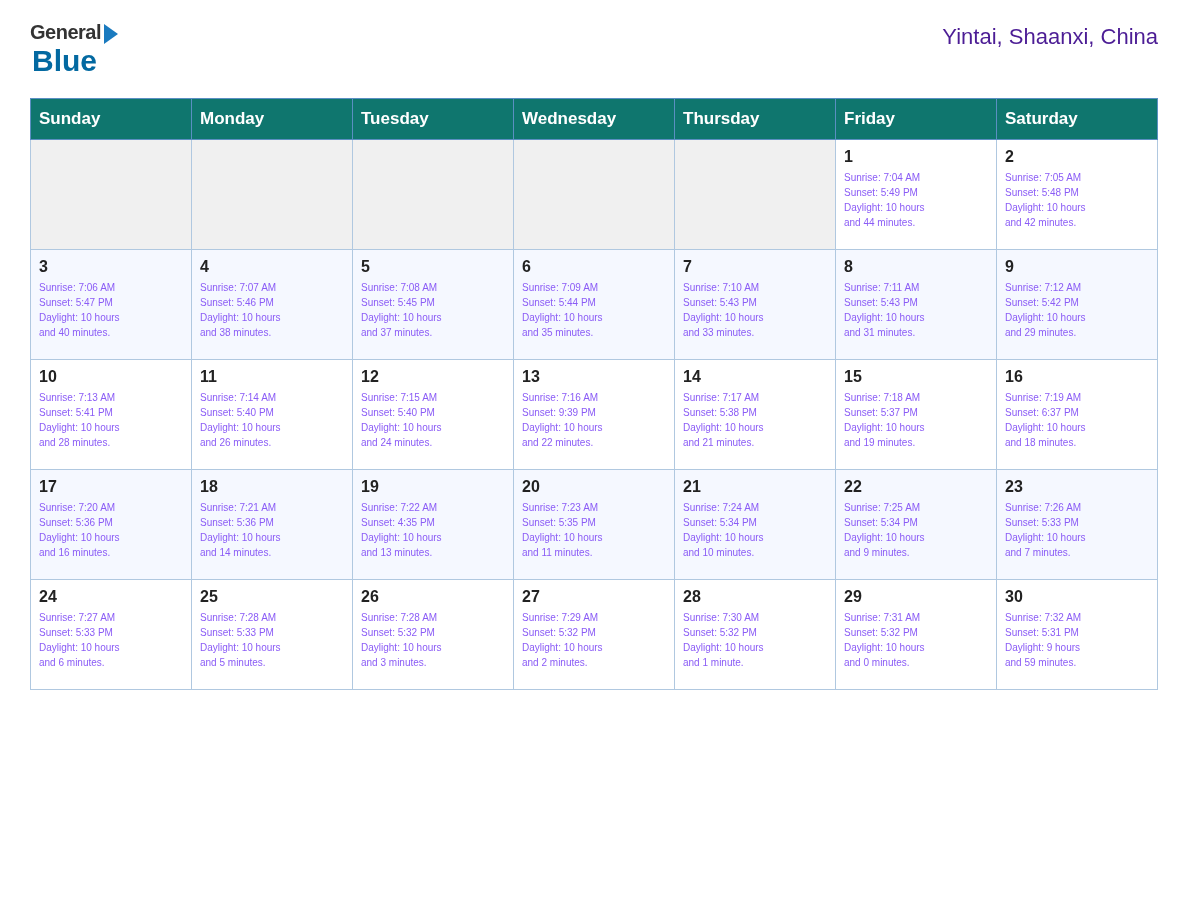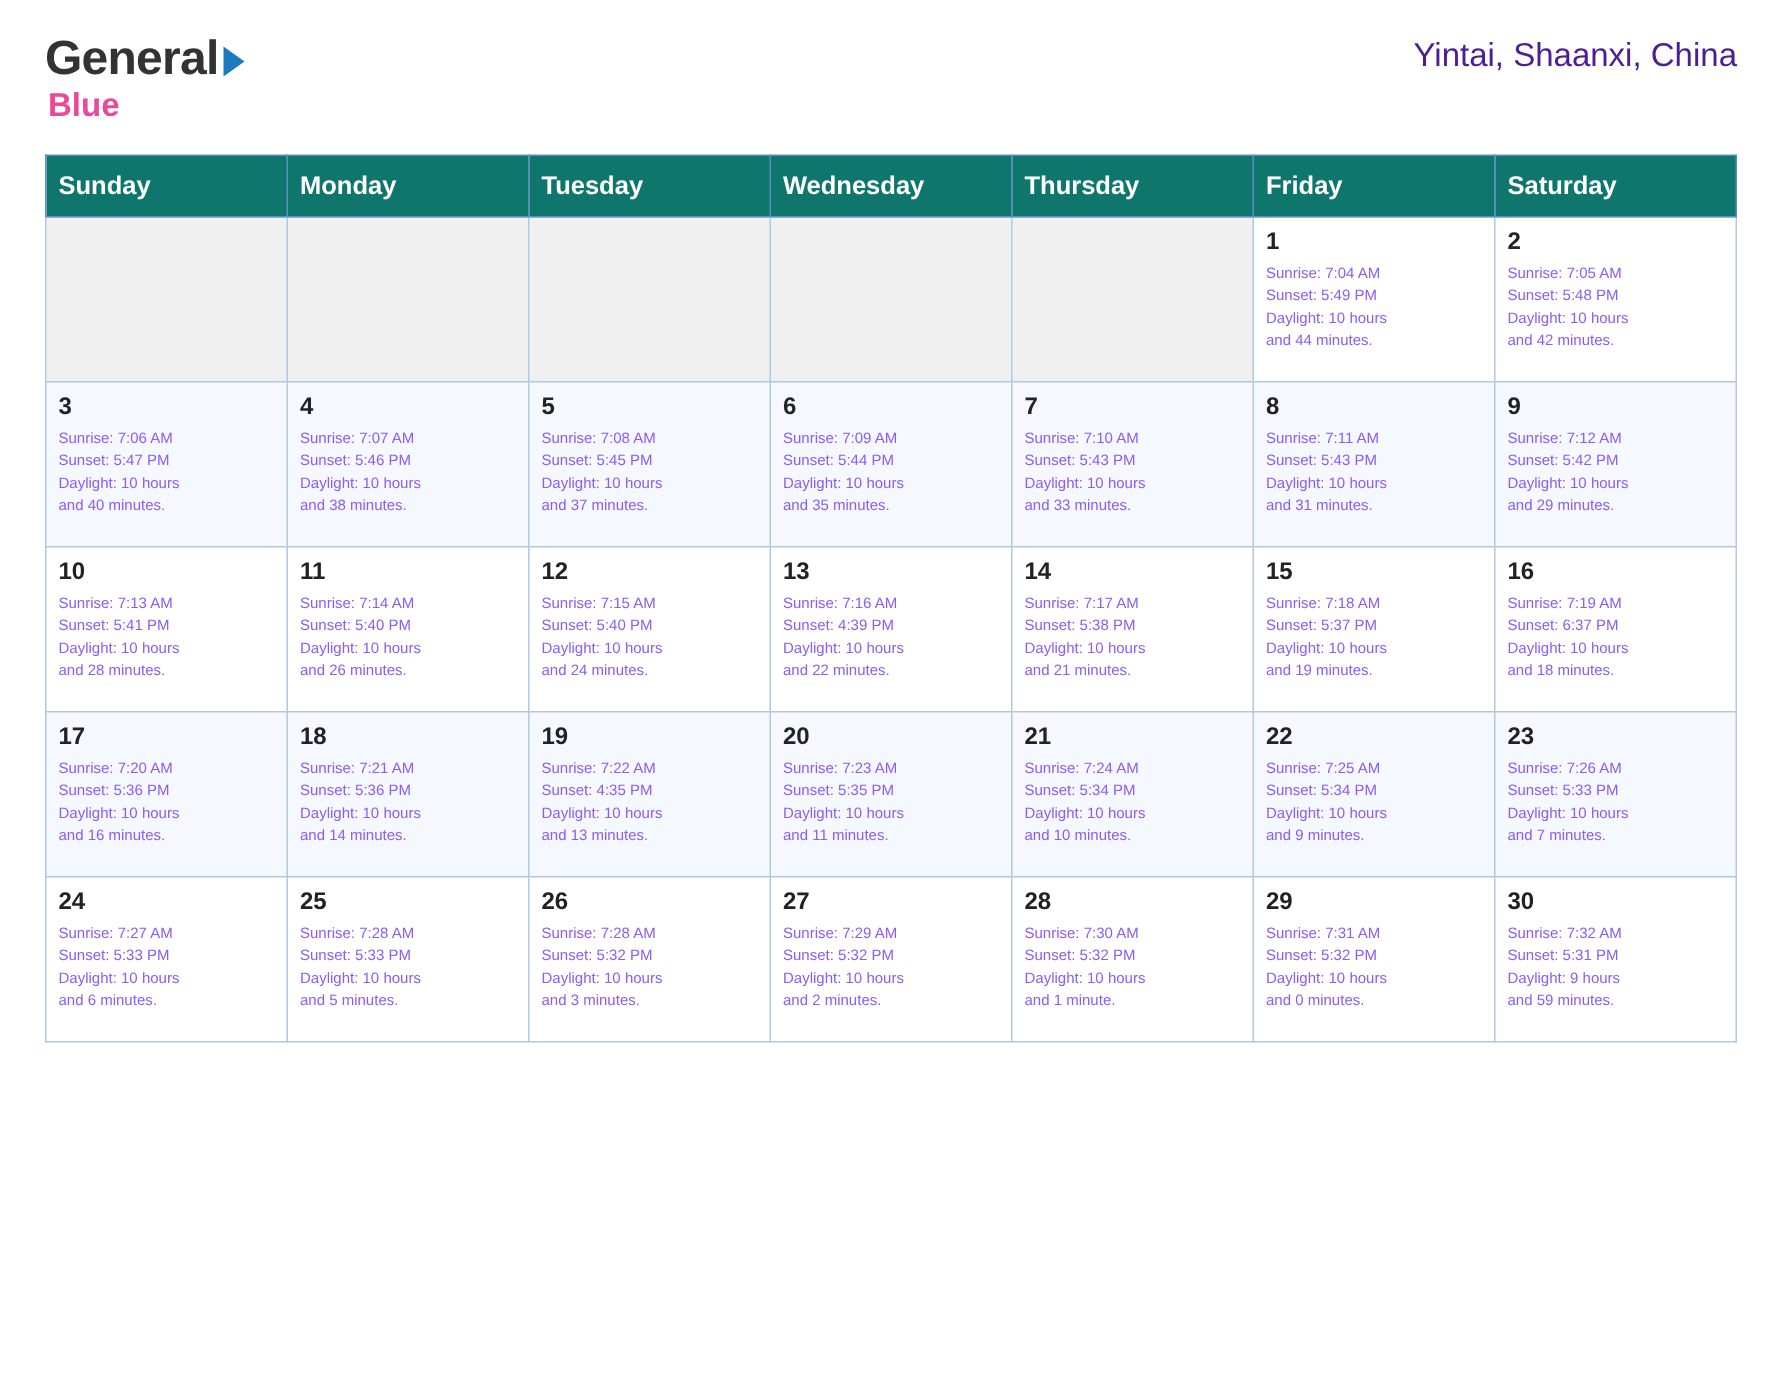--- a/index.html
+++ b/index.html
@@ -19,37 +19,37 @@
     .logo {
       display: flex;
       flex-direction: column;
       align-items: flex-start;
     }
     .logo-top {
       display: flex;
       align-items: center;
     }
     .logo-general {
-      font-size: 32px;
+      font-size: 20px;
       font-weight: bold;
       color: #333;
       letter-spacing: -0.5px;
     }
     .logo-arrow {
       width: 0;
       height: 0;
       border-left: 14px solid #1a7abf;
       border-top: 10px solid transparent;
       border-bottom: 10px solid transparent;
       margin-left: 3px;
       margin-top: 4px;
     }
     .logo-bottom {
-      font-size: 22px;
-      color: #ec4899;
+      font-size: 30px;
+      color: #0369a1;
       font-weight: bold;
       margin-left: 2px;
     }
     .title-area {
       text-align: right;
     }
     .month-title {
       font-size: 52px;
       font-weight: bold;
       color: #222;
@@ -229,21 +229,21 @@
         <td>
           <div class="day-number">12</div>
           <div class="day-info" style="white-space: pre-line;">Sunrise: 7:15 AM
 Sunset: 5:40 PM
 Daylight: 10 hours
 and 24 minutes.</div>
         </td>
         <td>
           <div class="day-number">13</div>
           <div class="day-info" style="white-space: pre-line;">Sunrise: 7:16 AM
-Sunset: 4:39 PM
+Sunset: 9:39 PM
 Daylight: 10 hours
 and 22 minutes.</div>
         </td>
         <td>
           <div class="day-number">14</div>
           <div class="day-info" style="white-space: pre-line;">Sunrise: 7:17 AM
 Sunset: 5:38 PM
 Daylight: 10 hours
 and 21 minutes.</div>
         </td>

